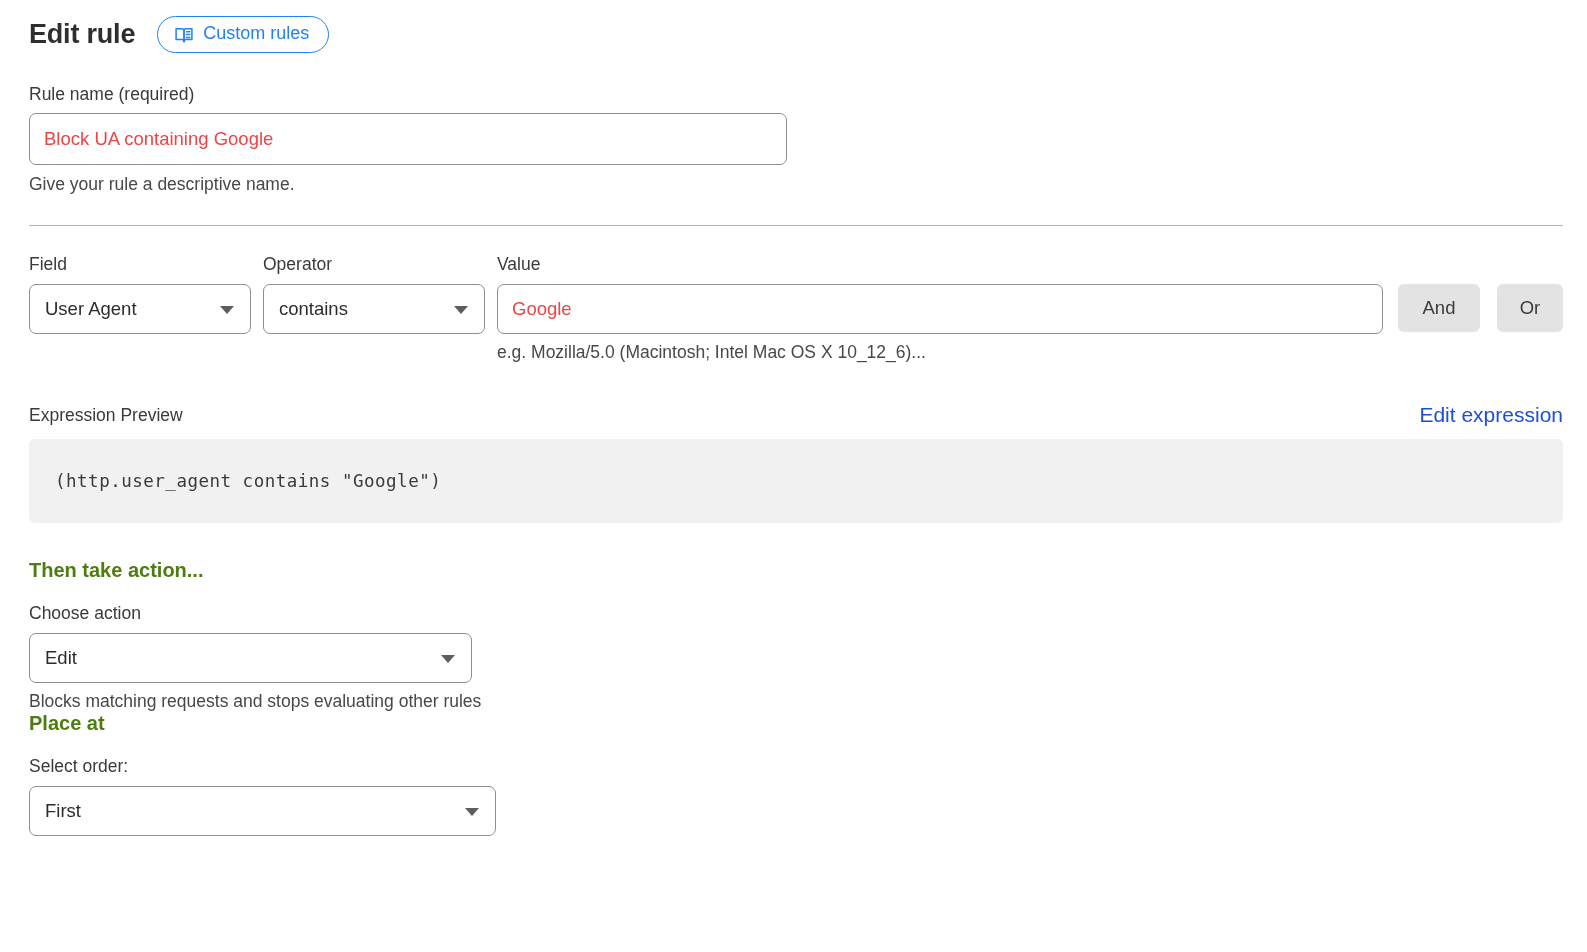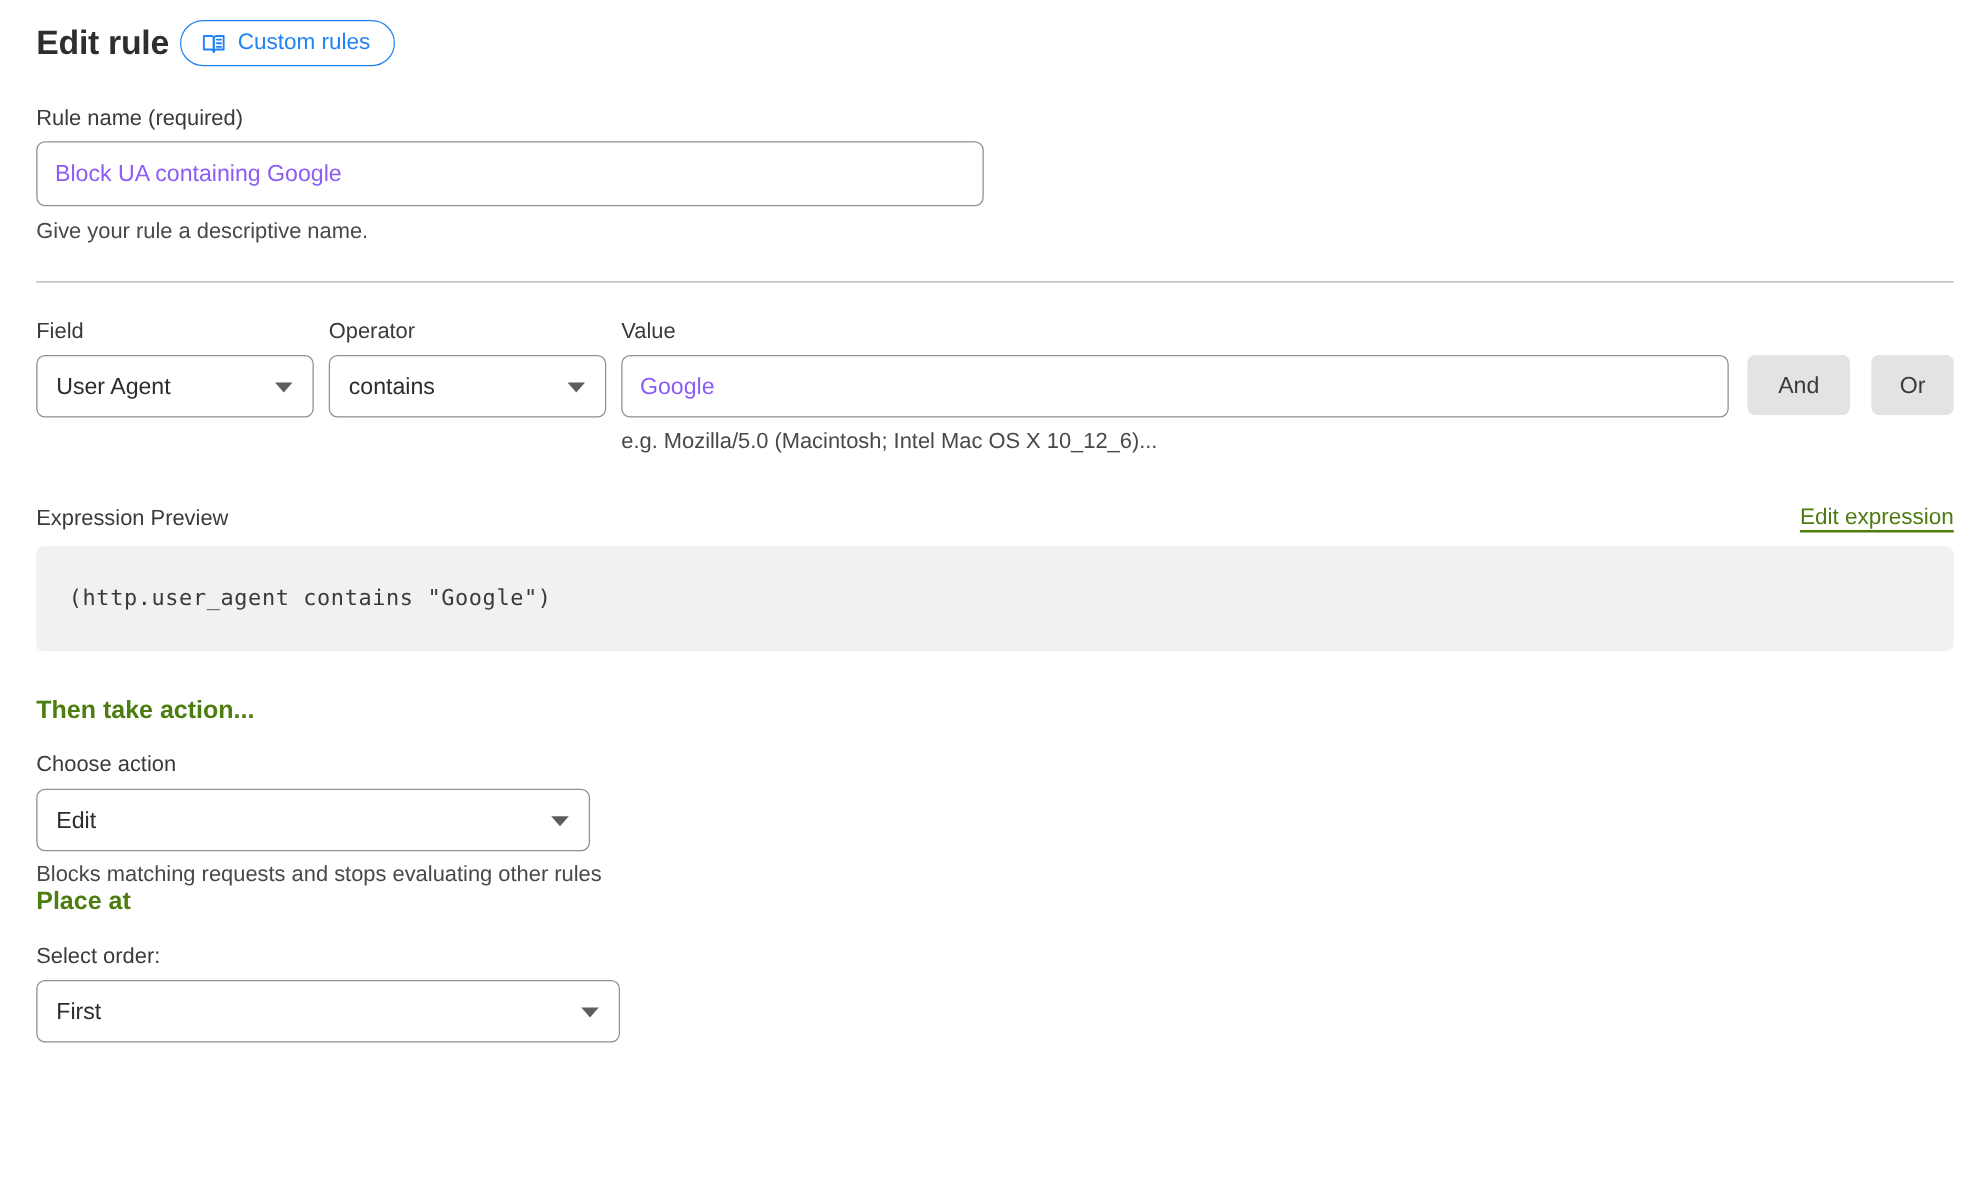--- a/index.html
+++ b/index.html
@@ -9,21 +9,21 @@
     color: #363636;
   }
   .page {
     width: 1587px;
     min-height: 952px;
     padding: 16px 24px 40px 29px;
     position: relative;
   }
 
   
-  .header-row { display: flex; align-items: center; gap: 9px; }
+  .header-row { display: flex; align-items: center; gap: 22px; }
   .page-title {
     font-size: 27px;
     font-weight: 700;
     color: #2e2e2e;
     letter-spacing: -0.2px;
   }
   .pill-btn {
     display: inline-flex; align-items: flex-end; gap: 9px;
     border: 1.5px solid #1f83f7;
     color: #1f83f7;
@@ -41,21 +41,21 @@
   .field-label { font-size: 17.5px; color: #3a3a3a; line-height: 22px; }
   .help-text  { font-size: 17.5px; color: #484848; line-height: 22px; }
 
   
   .text-input {
     display: block;
     border: 1px solid #8f8f8f;
     border-radius: 7px;
     height: 52px;
     font-size: 18.5px;
-    color: #8b5cf6;
+    color: #ef4444;
     padding: 0 14px;
     width: 100%;
     font-family: "Liberation Sans", sans-serif;
     background: #fff;
     outline: none;
   }
   .rule-name-input { width: 758px; margin-top: 8px; }
 
   .divider {
     border: none;
@@ -113,23 +113,22 @@
   .or-btn  { width: 66px; }
 
   
   .expr-header {
     display: flex;
     justify-content: space-between;
     align-items: center;
     margin-top: 40px;
   }
   .expr-link {
-    font-size: 18px;
-    color: #4d7c0f;
-    text-decoration: underline;
+    font-size: 21px;
+    color: #1d4ed8;
     text-underline-offset: 5px;
     text-decoration-thickness: 1.5px;
     cursor: pointer;
   }
   .expr-box {
     margin-top: 12px;
     height: 84px;
     background: #f1f1f1;
     border-radius: 6px;
     display: flex;

